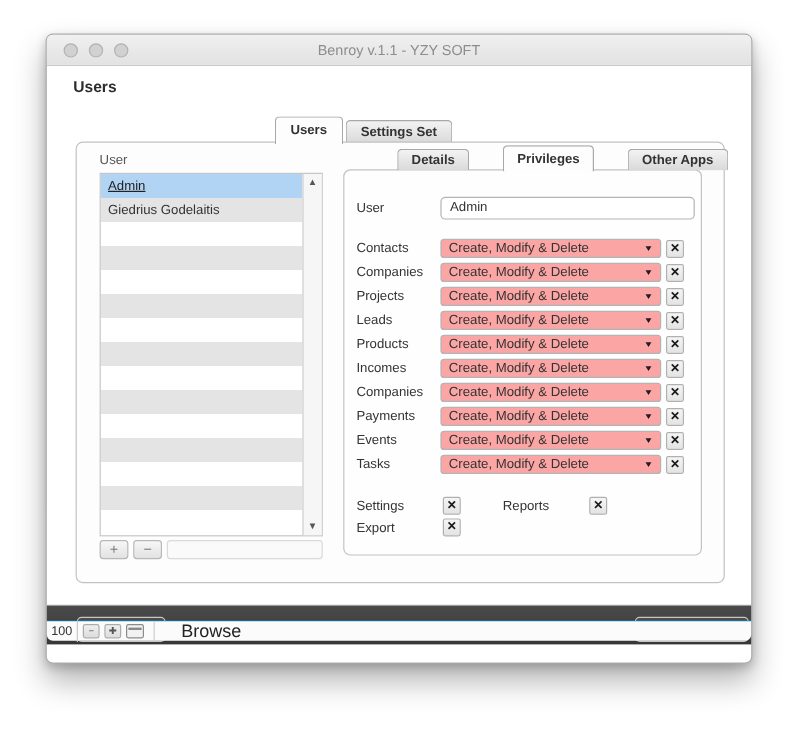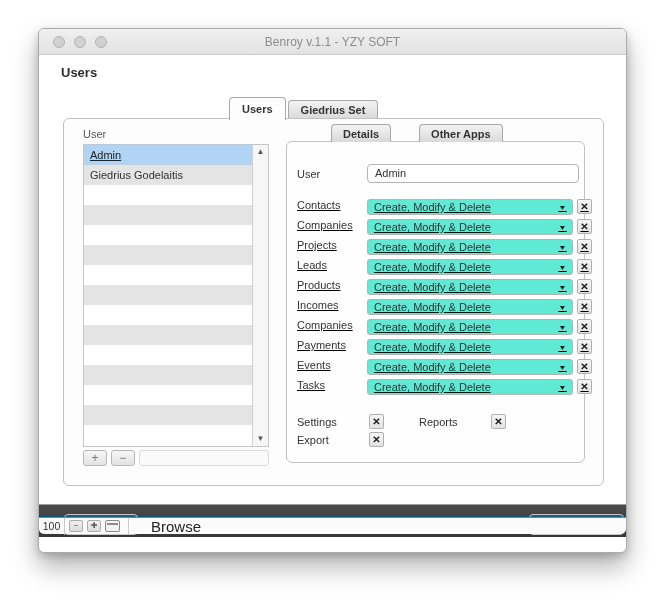--- a/index.html
+++ b/index.html
@@ -82,24 +82,24 @@
   .field-label { font-size:11px; color:#333; }
   .user-row { position:absolute; left:10px; top:22px; display:flex; align-items:center; }
   .user-row .field-label { width:70px; }
   .text-input {
     width:212px; height:19px; line-height:17px; padding:0 7px;
     border:1px solid #b4b4b4; border-radius:4px; background:#fff;
     font-size:11px; color:#333;
   }
 
   .priv-rows { position:absolute; left:10px; top:57px; }
-  .priv-row { display:flex; height:16px; margin-bottom:4px;text-decoration:underline; }
+  .priv-row { display:flex; align-items:center; height:16px; margin-bottom:4px; }
   .priv-row .field-label { width:70px; }
   .select-box {
-    width:206px; height:16px; border:1px solid #b4b4b4; border-radius:3px; background:#5eead4;
+    width:184px; height:16px; border:1px solid #b4b4b4; border-radius:3px; background:#fca5a5;
     display:flex; align-items:center; justify-content:space-between; padding:0 6px;
     font-size:11px; color:#333;
   }
   .select-box .arrow { font-size:7px; color:#1c1c1c; transform:scaleX(1.2); }
   .x-btn {
     width:15px; height:15px; margin-left:4px; border:1px solid #b0b0b0; border-radius:2px;
     background:linear-gradient(#f5f5f5,#e3e3e3); color:#1a1a1a;
     font-size:10px; font-weight:bold; line-height:13px; text-align:center; cursor:default;
   }
 
@@ -152,21 +152,21 @@
         <div class="light"></div>
         <div class="light"></div>
       </div>
       <div class="win-title">Benroy v.1.1 - YZY SOFT</div>
     </div>
 
     <div class="page-heading">Users</div>
 
     <div class="tabstrip tabs-outer">
       <div class="tab active">Users</div>
-      <div class="tab">Giedrius Set</div>
+      <div class="tab">Settings Set</div>
     </div>
 
     <div class="outer-panel"></div>
 
     <div class="list-label">User</div>
 
     <div class="list-box">
       <div class="list-rows">
           <div class="list-row selected"><span>Admin</span></div>
           <div class="list-row alt"><span>Giedrius Godelaitis</span></div>
@@ -191,20 +191,21 @@
     </div>
 
     <div class="list-footer">
       <div class="small-btn">+</div>
       <div class="small-btn">−</div>
       <div class="footer-strip"></div>
     </div>
 
     <div class="tabstrip tabs-inner">
       <div class="tab">Details</div>
+      <div class="tab active">Privileges</div>
       <div class="tab">Other Apps</div>
     </div>
 
     <div class="inner-panel">
       <div class="user-row">
         <span class="field-label">User</span>
         <div class="text-input">Admin</div>
       </div>
       <div class="priv-rows">
           <div class="priv-row">

